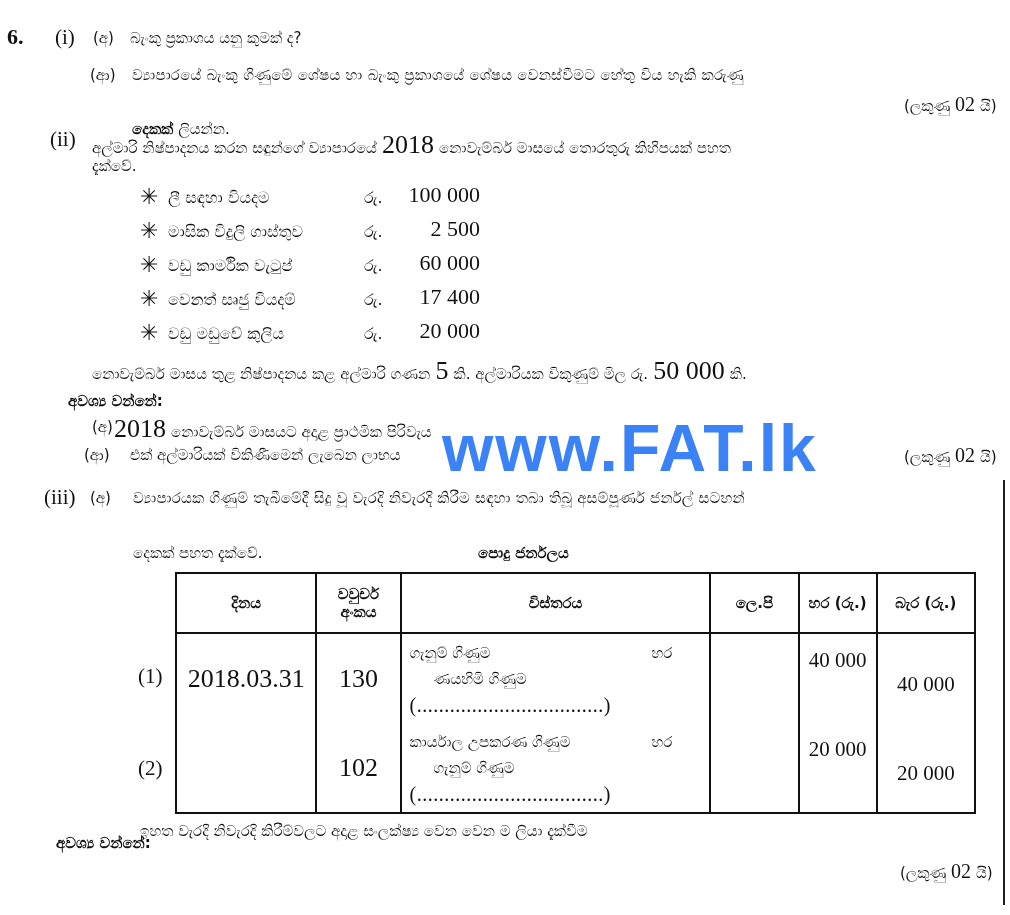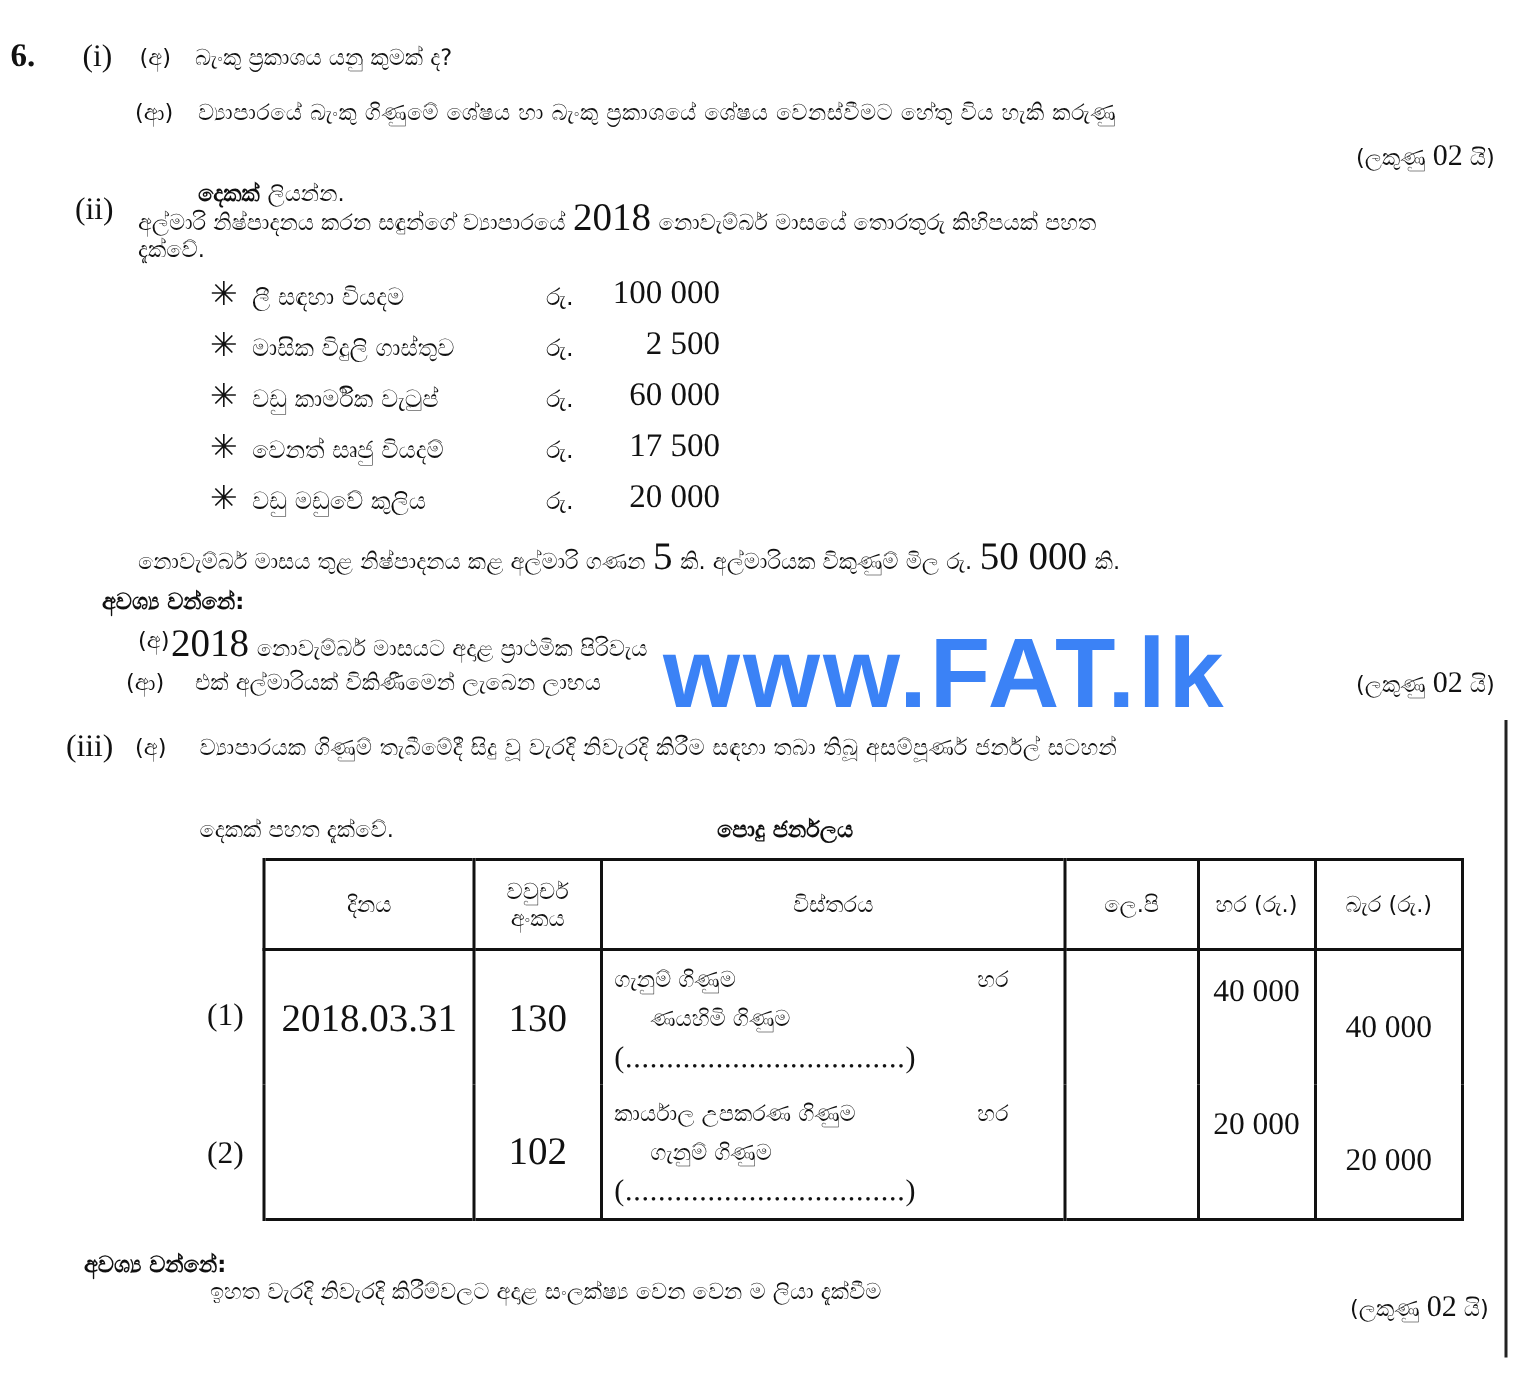--- a/index.html
+++ b/index.html
@@ -35,21 +35,21 @@
       position: absolute; left: 175px; top: 572px;
       border-collapse: collapse; border: 2px solid #111;
       width: 801px;
     }
     table.journal th, table.journal td {
       border-left: 2px solid #111; border-right: 2px solid #111;
       padding: 0; vertical-align: middle;
     }
     table.journal thead th {
       border-bottom: 2px solid #111; height: 58px;
-      font-family: "DejaVu Sans", sans-serif; font-size: 15px; font-weight: normal; text-align: center;
+      font-family: "DejaVu Sans", sans-serif; font-size: 15px; font-weight: bold; text-align: center;
     }
     table.journal td { text-align: center; }
     .c-date { width: 138px; }
     .c-vou { width: 82px; }
     .c-desc { width: 307px; text-align: left !important; }
     .c-lf { width: 86px; }
     .c-dr { width: 76px; }
     .c-cr { width: 96px; }
     .rowcell { height: 89px; }
     .desc-wrap { position: relative; height: 89px; }
@@ -109,21 +109,21 @@
   <div class="item">
     <span class="star">✳</span>
     <span class="name si">වඩු කාර්මික වැටුප්</span>
     <span class="rs si">රු.</span>
     <span class="amt">60 000</span>
   </div>
   <div class="item">
     <span class="star">✳</span>
     <span class="name si">වෙනත් සෘජු වියදම්</span>
     <span class="rs si">රු.</span>
-    <span class="amt">17 500</span>
+    <span class="amt">17 400</span>
   </div>
   <div class="item">
     <span class="star">✳</span>
     <span class="name si">වඩු මඩුවේ කුලිය</span>
     <span class="rs si">රු.</span>
     <span class="amt">20 000</span>
   </div>
 </div>
 
 <span class="abs fg" style="left:92px; top:356px;">
@@ -216,20 +216,20 @@
           </div>
       </td>
     </tr>
   </tbody>
 </table>
 
 <span class="row-label fg" style="left:138px; top:664px;">(1)</span>
 <span class="row-label fg" style="left:138px; top:756px;">(2)</span>
 
 <span class="abs si bold fg" style="left:56px; top:834px;">අවශ්‍ය වන්නේ:</span>
-<span class="abs si fg" style="left:140px; top:822px;margin-top:30px;">ඉහත වැරදි නිවැරදි කිරීම්වලට අදාළ සංලක්ෂ්‍ය වෙන වෙන ම ලියා දැක්වීම</span>
+<span class="abs si fg" style="left:140px; top:822px;">ඉහත වැරදි නිවැරදි කිරීම්වලට අදාළ සංලක්ෂ්‍ය වෙන වෙන ම ලියා දැක්වීම</span>
 <span class="abs marks fg" style="left:872px; top:860px;">
   <span>(ලකුණු</span>
   <span class="mn">02</span>
   <span>යි)</span>
 </span>
 
 <div class="right-edge"></div>
 
 </body></html>

